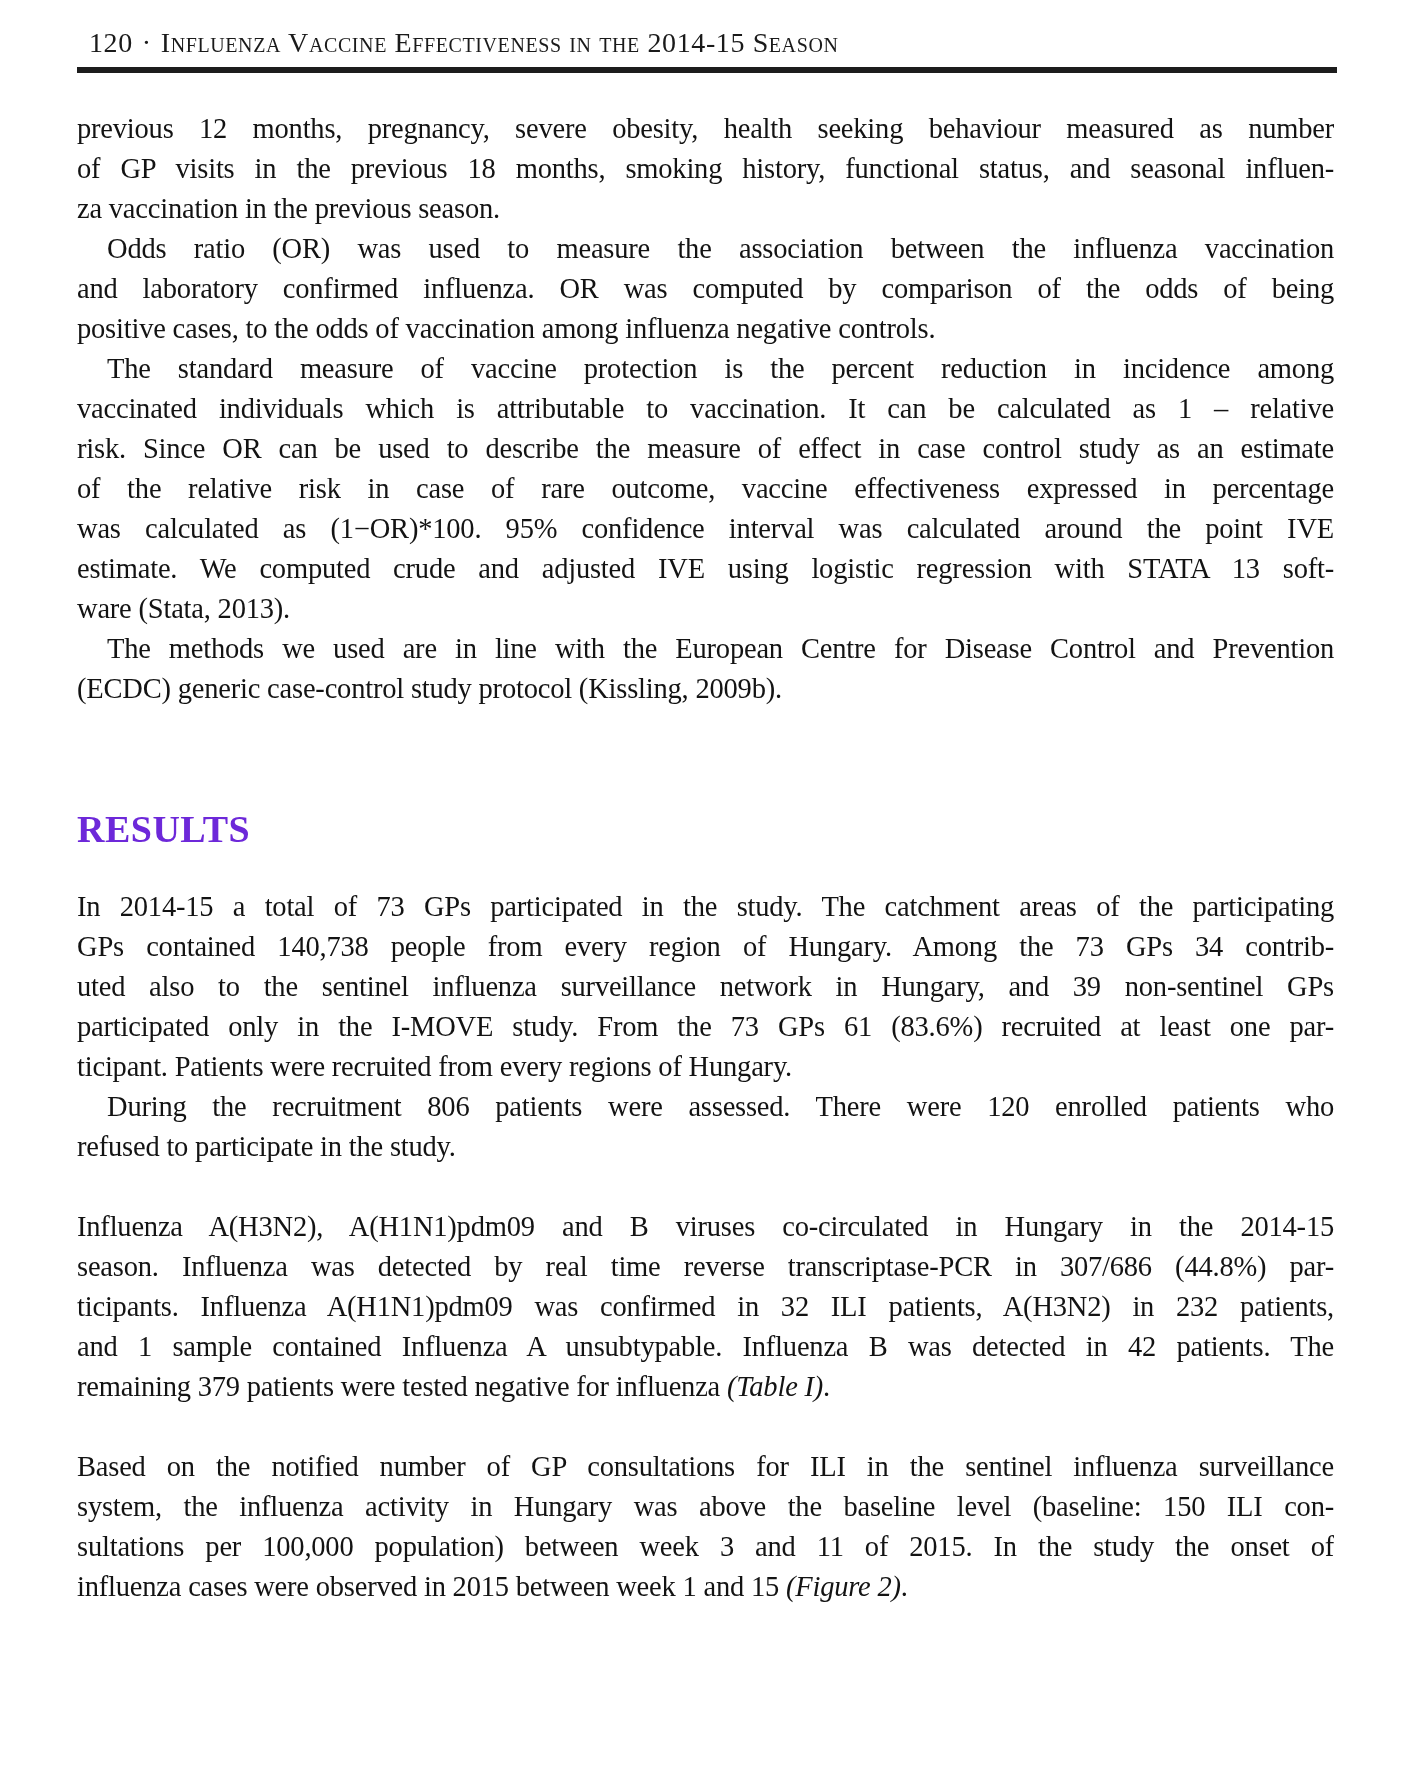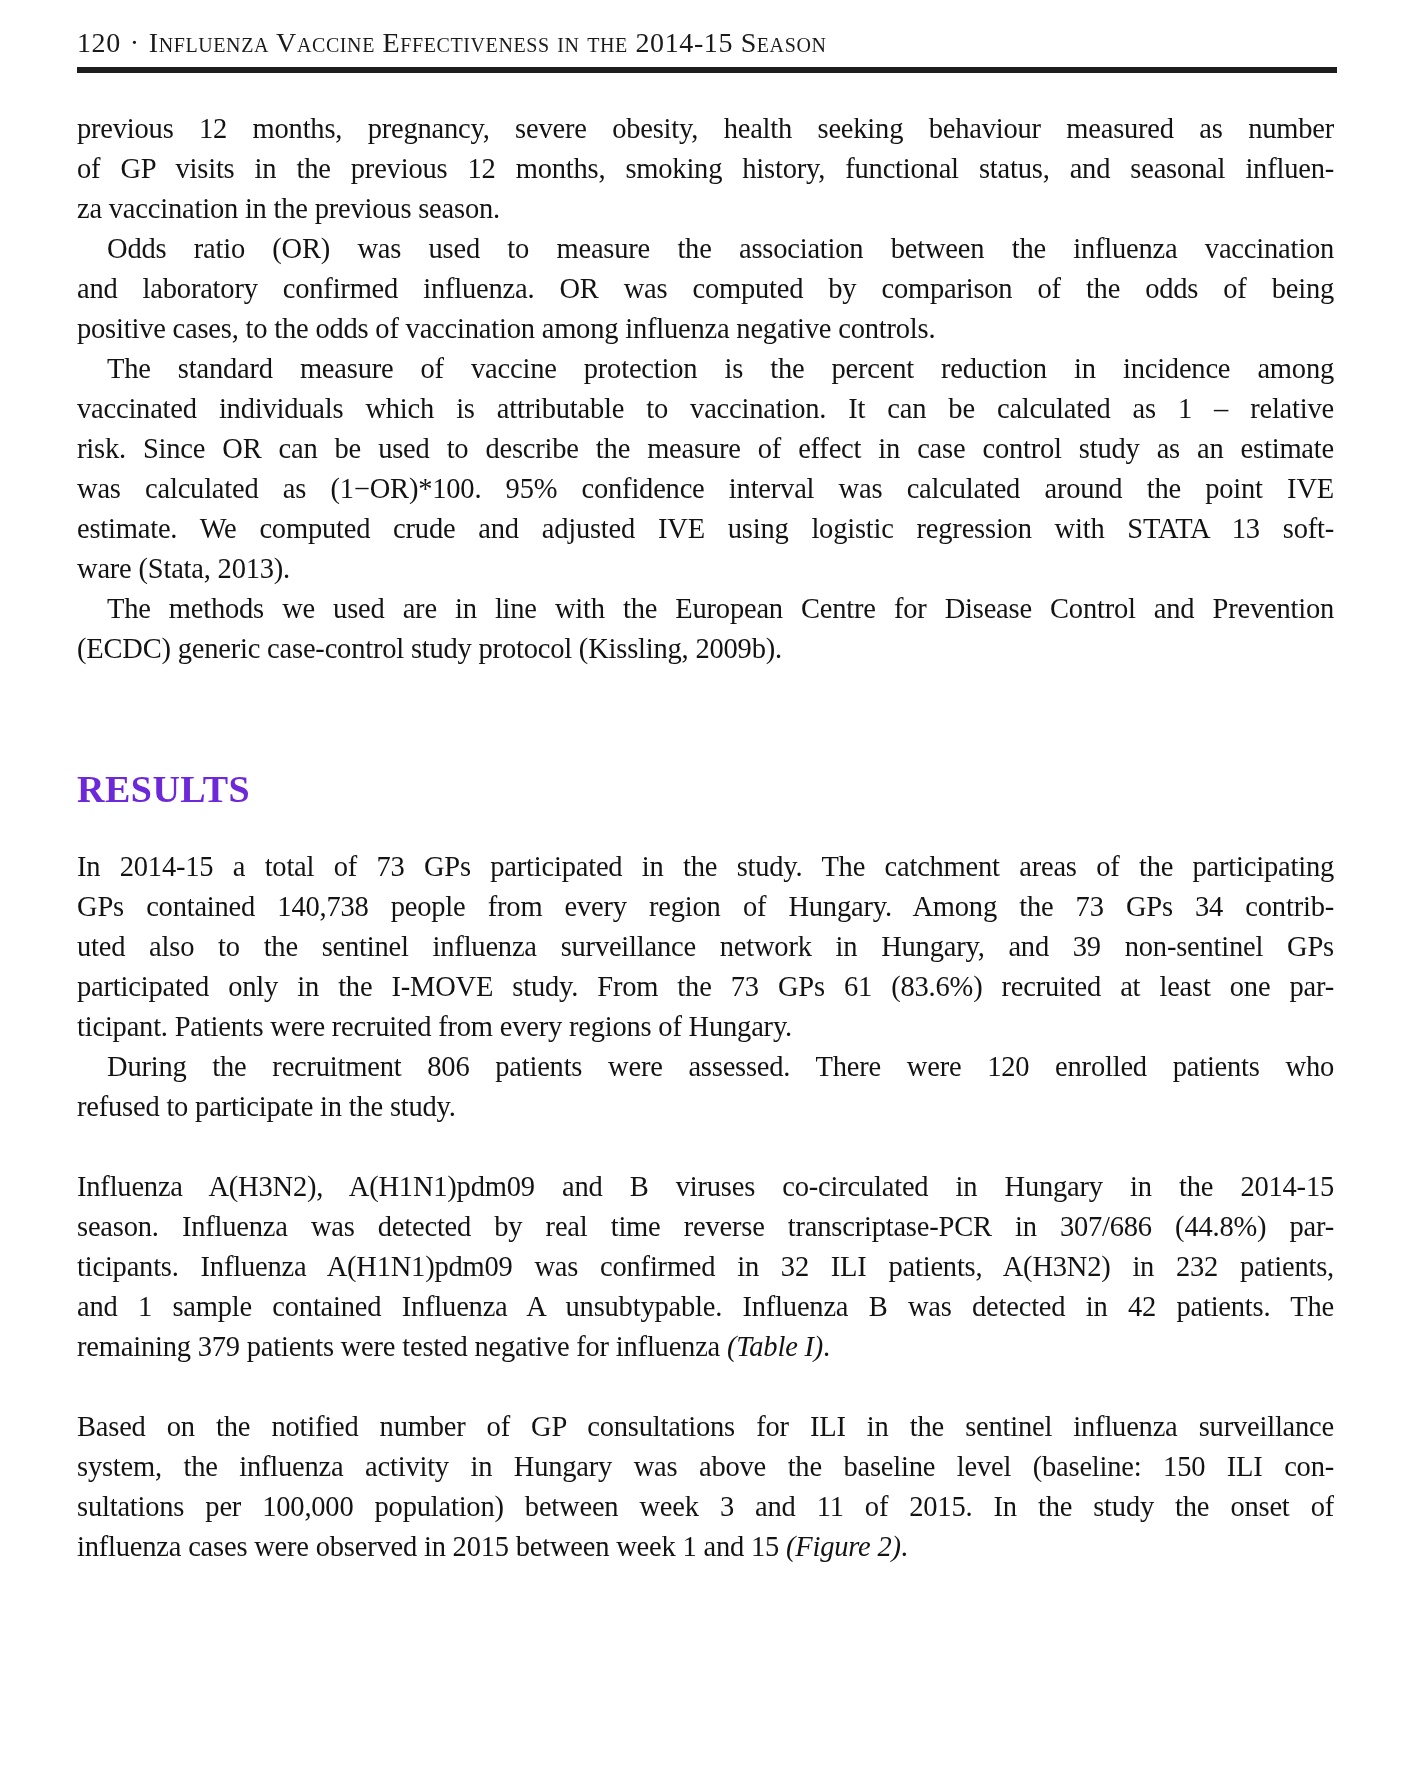--- a/index.html
+++ b/index.html
@@ -7,21 +7,21 @@
     width: 1414px; height: 1777px;
     background: #ffffff;
     font-family: "Liberation Serif", "DejaVu Serif", serif;
     color: #161616;
     position: relative;
     overflow: hidden;
   }
   .page { position: absolute; inset: 0; background: #ffffff; }
 
   .running-header {
-    position: absolute; left: 77px; top: 27px;
+    position: absolute; left: 89px; top: 27px;
     font-size: 28px; letter-spacing: 0.6px;
     white-space: nowrap; color: #1a1a1a;
   }
   .running-header .sep { padding: 0 9px; }
   .sc { font-variant: small-caps; }
 
   .header-rule {
     position: absolute; left: 77px; top: 67px;
     width: 1260px; height: 6px; background: #1d1d1d;
   }
@@ -54,32 +54,33 @@
   <div class="running-header">
     <span>120</span><span class="sep">·</span><span class="sc">Influenza Vaccine Effectiveness in the 2014-15 Season</span>
   </div>
 
   <div class="header-rule"></div>
 
   <main class="column">
     <div>
         <div class="para">
           <div class="line j">previous 12 months, pregnancy, severe obesity, health seeking behaviour measured as number</div>
-          <div class="line j">of GP visits in the previous 12 months, smoking history, functional status, and seasonal influen-</div>
+          <div class="line j">of GP visits in the previous 18 months, smoking history, functional status, and seasonal influen-</div>
           <div class="line l">za vaccination in the previous season.</div>
         </div>
         <div class="para">
           <div class="line j ind">Odds ratio (OR) was used to measure the association between the influenza vaccination</div>
           <div class="line j">and laboratory confirmed influenza. OR was computed by comparison of the odds of being</div>
           <div class="line l">positive cases, to the odds of vaccination among influenza negative controls.</div>
         </div>
         <div class="para">
           <div class="line j ind">The standard measure of vaccine protection is the percent reduction in incidence among</div>
           <div class="line j">vaccinated individuals which is attributable to vaccination. It can be calculated as 1 – relative</div>
           <div class="line j">risk. Since OR can be used to describe the measure of effect in case control study as an estimate</div>
+          <div class="line j">of the relative risk in case of rare outcome, vaccine effectiveness expressed in percentage</div>
           <div class="line j">was calculated as (1−OR)*100. 95% confidence interval was calculated around the point IVE</div>
           <div class="line j">estimate. We computed crude and adjusted IVE using logistic regression with STATA 13 soft-</div>
           <div class="line l">ware (Stata, 2013).</div>
         </div>
         <div class="para">
           <div class="line j ind">The methods we used are in line with the European Centre for Disease Control and Prevention</div>
           <div class="line l">(ECDC) generic case-control study protocol (Kissling, 2009b).</div>
         </div>
       </div>
 

